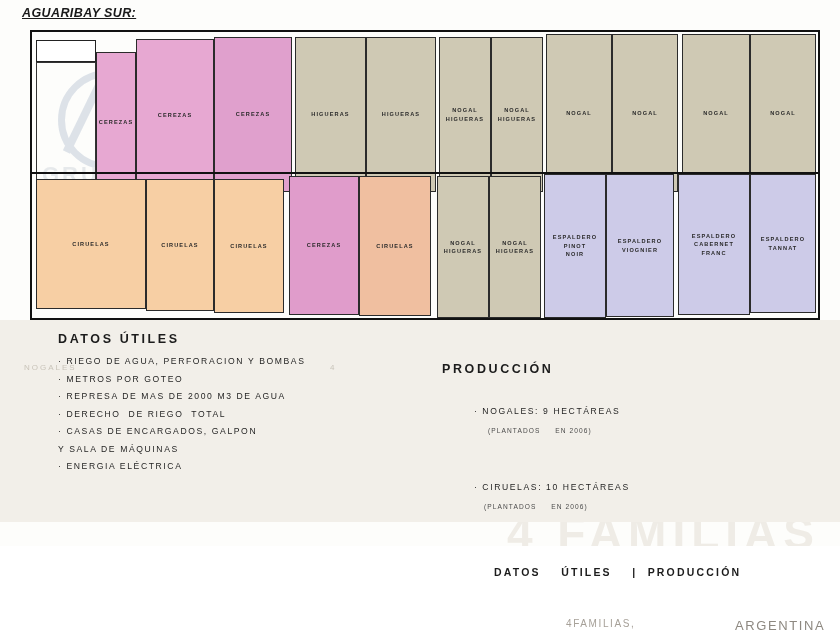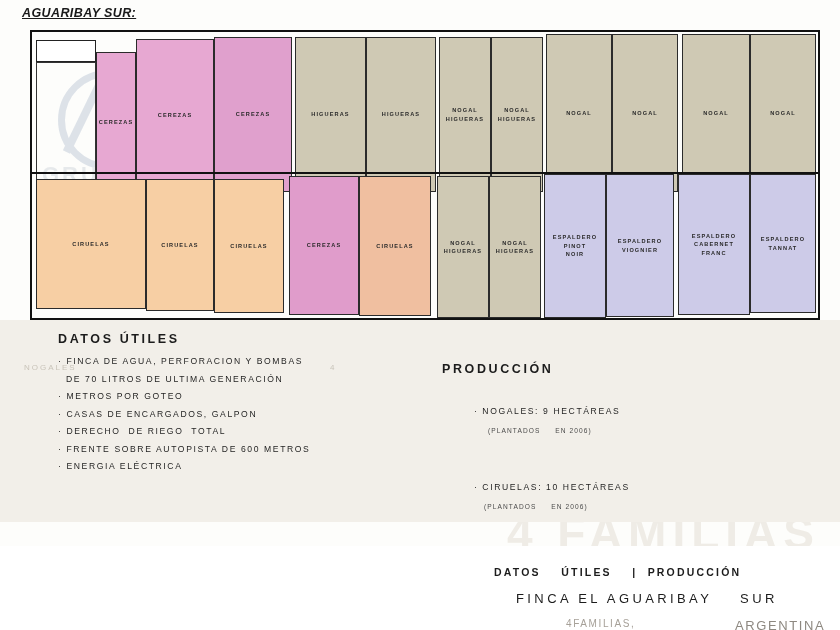--- a/index.html
+++ b/index.html
@@ -324,26 +324,26 @@
     <div class="outline" style="left:12px;top:148px;width:790px;height:0;border-width:2.5px 0 0 0;"></div>
   </div>
 
   <div class="wm-big">4 FAMILIAS</div>
 
   <div class="info-panel">
 
     <div class="section-title" style="left:58px;top:12px;">DATOS ÚTILES</div>
 
     <div class="bullets" style="left:58px;top:33px;width:380px;">
-      <div class="li">· FINCA DE AGUA, PERFORACION Y BOMBAS</div>
-      <div class="li">  DE 70 LITROS DE ULTIMA GENERACIÓN</div>
+      <div class="li">· RIEGO DE AGUA, PERFORACION Y BOMBAS</div>
       <div class="li">· METROS POR GOTEO</div>
+      <div class="li">· REPRESA DE MAS DE 2000 M3 DE AGUA</div>
+      <div class="li">· DERECHO  DE RIEGO  TOTAL</div>
       <div class="li">· CASAS DE ENCARGADOS, GALPON</div>
-      <div class="li">· DERECHO  DE RIEGO  TOTAL</div>
-      <div class="li">· FRENTE SOBRE AUTOPISTA DE 600 METROS</div>
+      <div class="li">Y SALA DE MÁQUINAS</div>
       <div class="li">· ENERGIA ELÉCTRICA</div>
     </div>
 
     <div class="mendoza-wm">NOGALES</div>
     <div class="mendoza-wm2">4</div>
 
     <div class="section-title" style="left:442px;top:42px;">PRODUCCIÓN</div>
 
     <div class="bullets" style="left:442px;top:63px;width:380px;line-height:19px;">
       <div class="prod-line">
@@ -361,18 +361,17 @@
       <div class="prod-line">
         
         
       </div>
 
     </div>
   </div>
 
   <div class="footer">
     <div class="footer-nav">DATOS    ÚTILES    |  PRODUCCIÓN</div>
-    <div class="footer-title">FINCA EL AGUARIBAY    SUR</div>
     <div class="footer-sub-left">4FAMILIAS,</div>
     <div class="footer-sub-right">ARGENTINA</div>
   </div>
 
 </div>
 
 </body></html>

